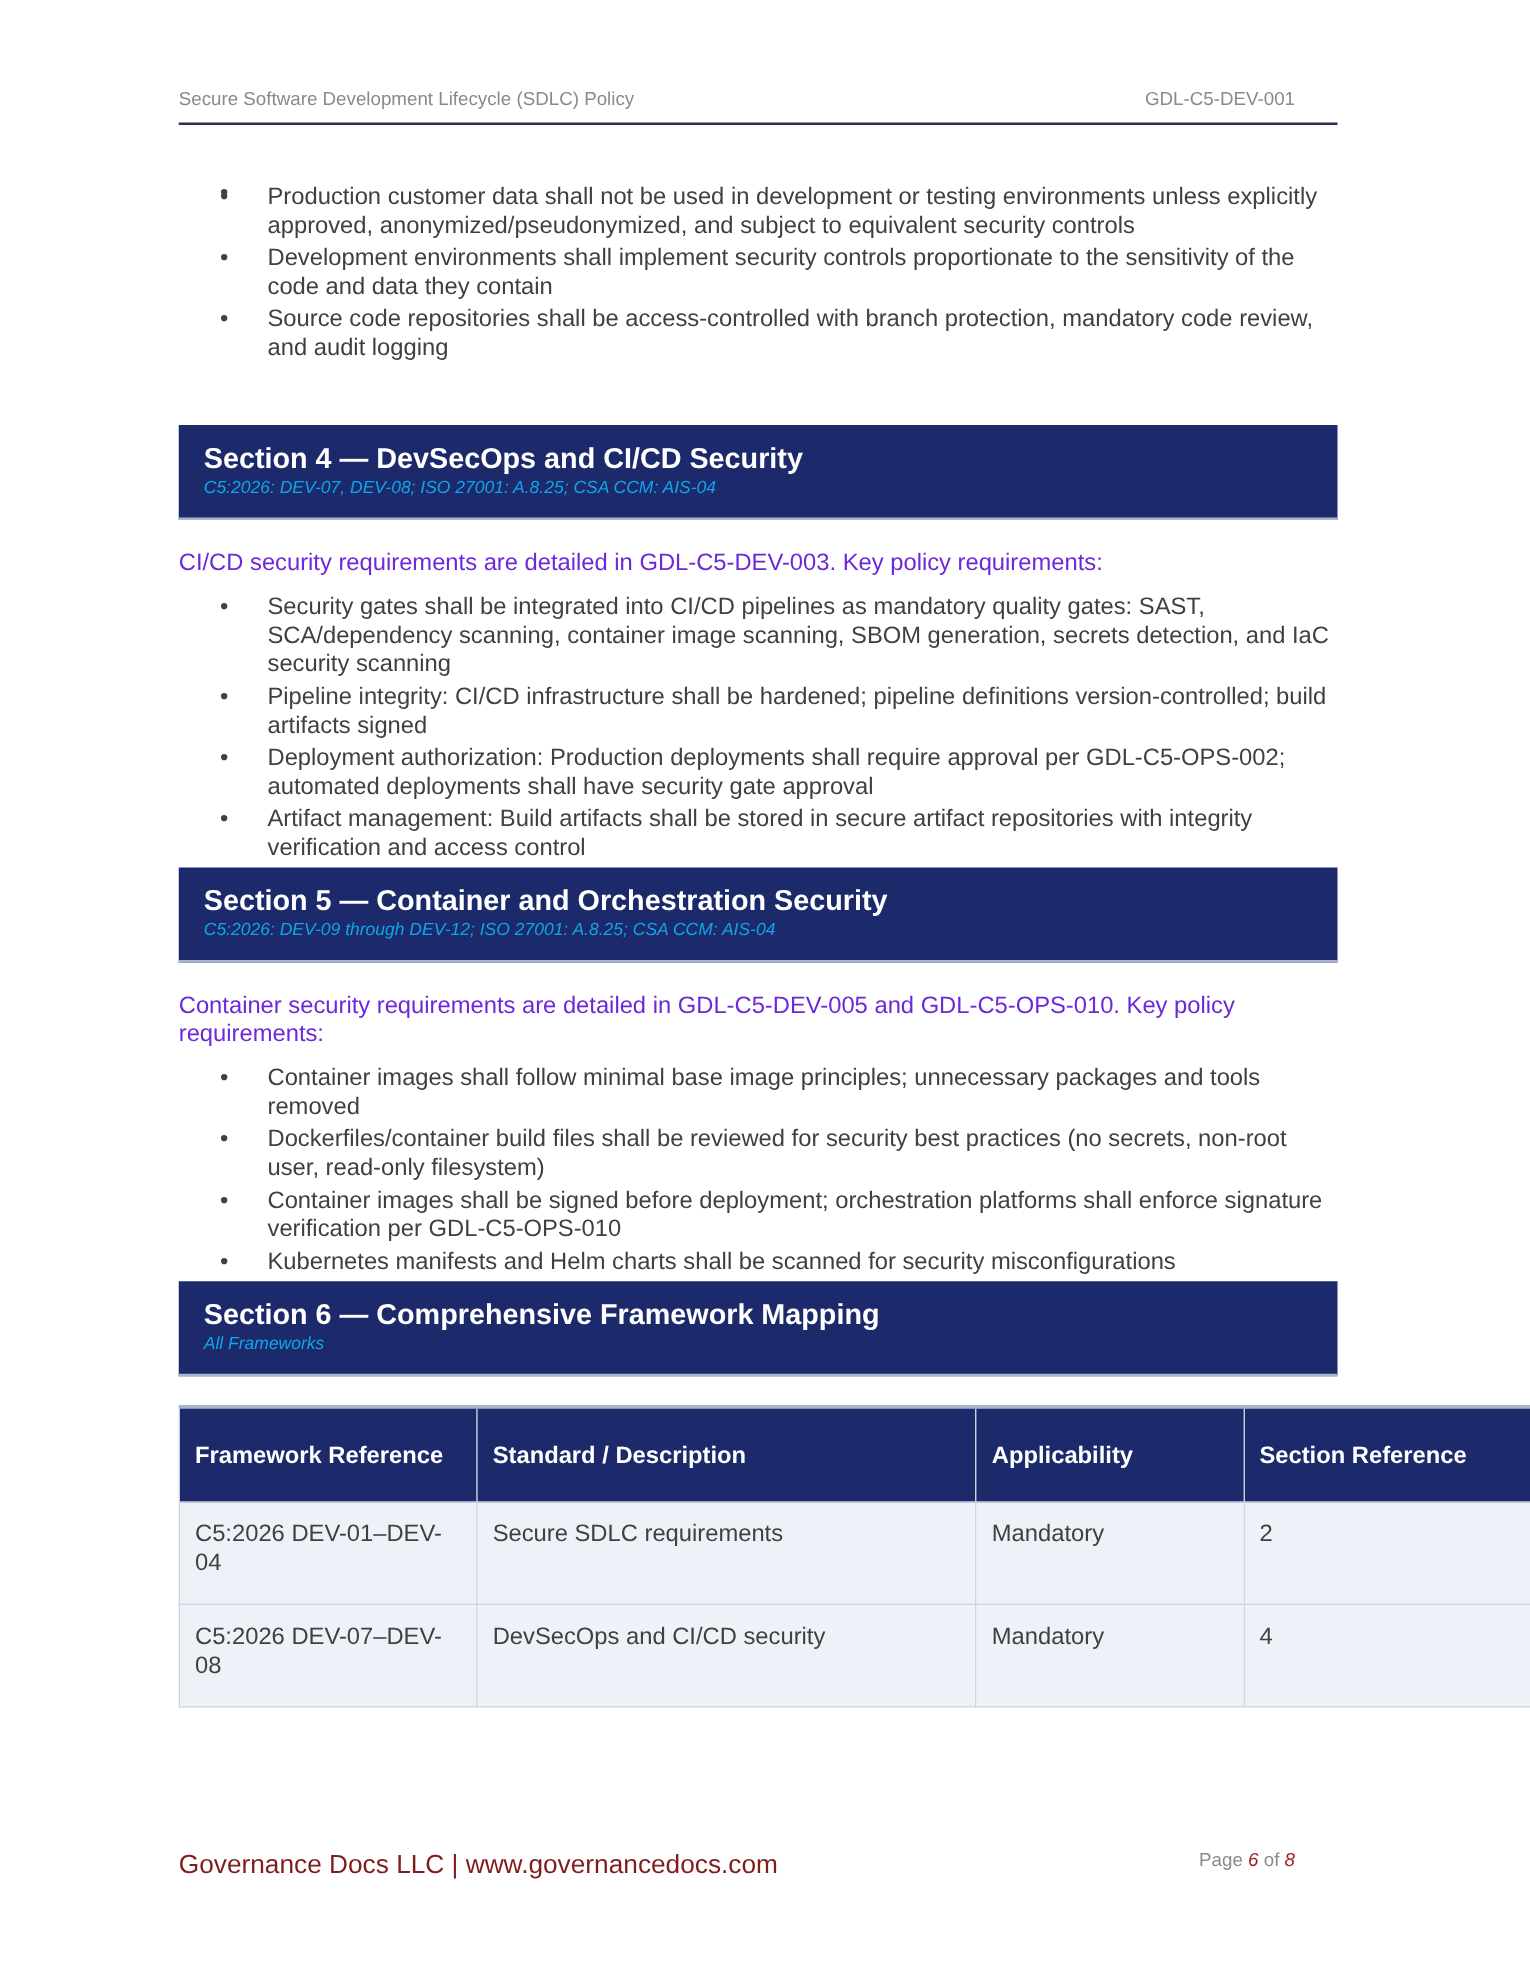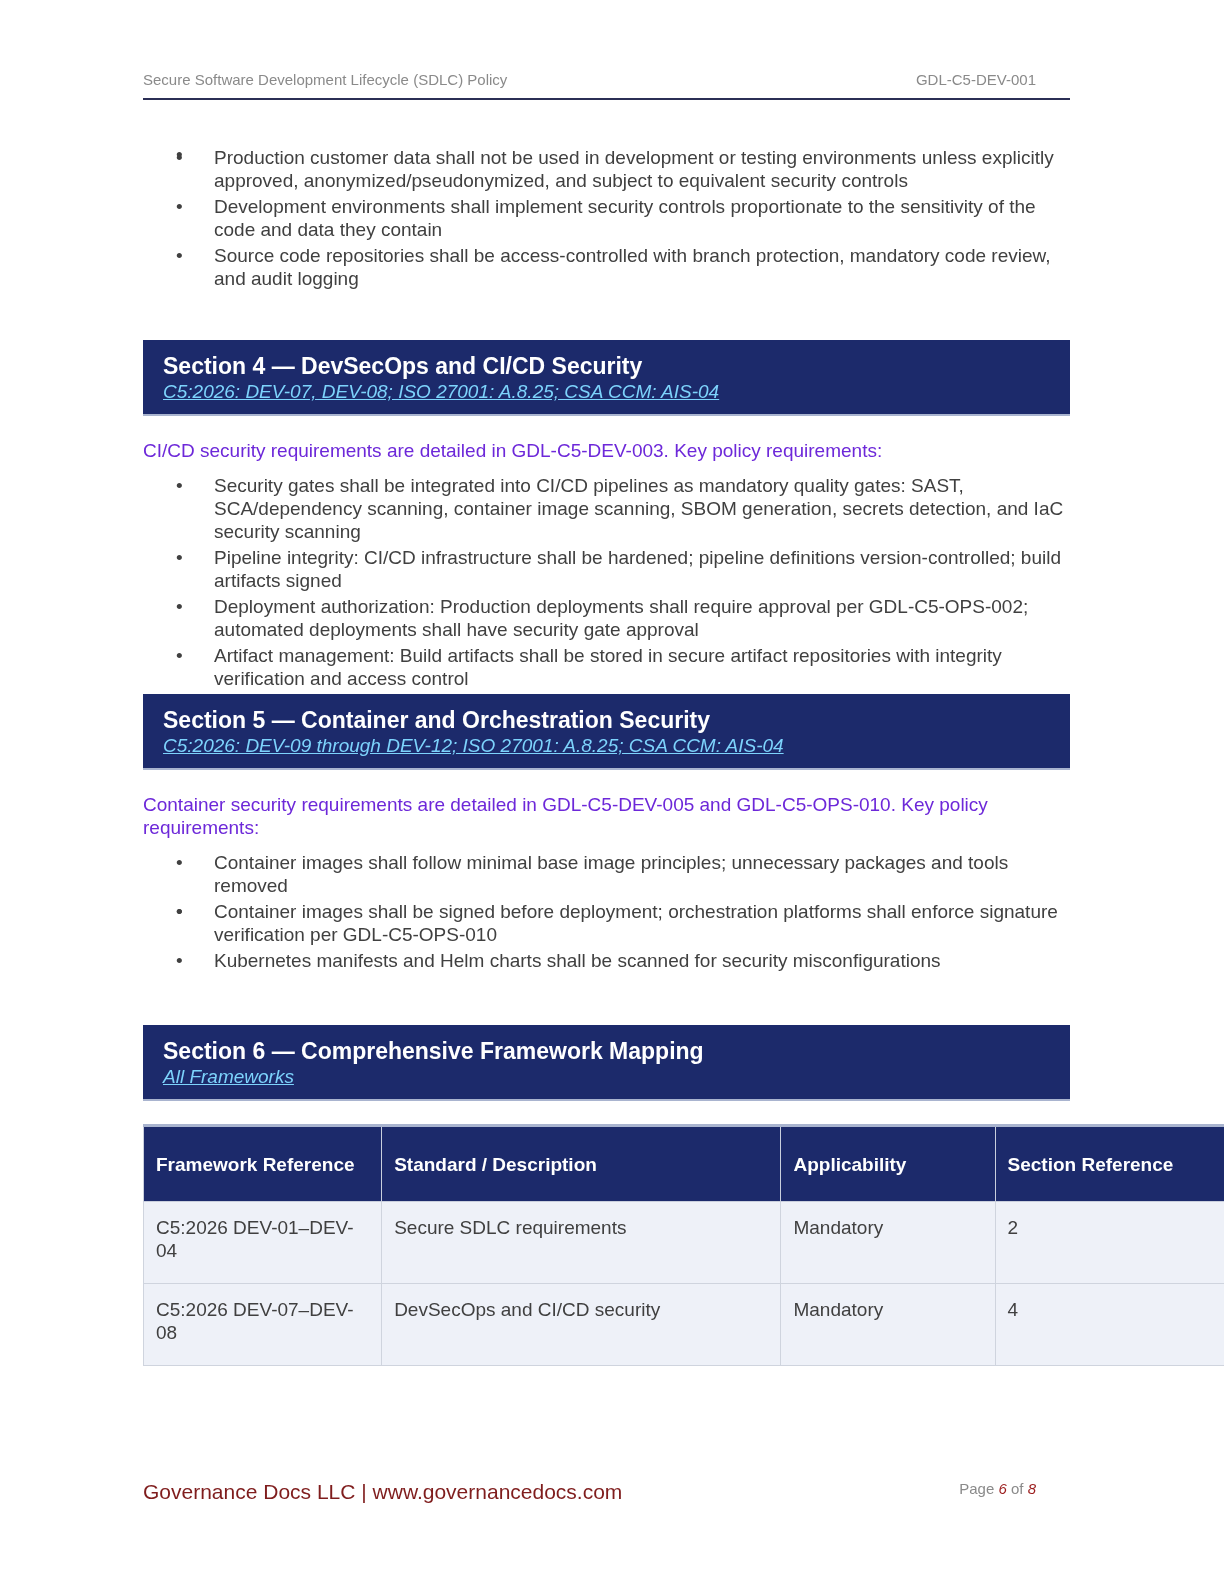--- a/index.html
+++ b/index.html
@@ -6,21 +6,21 @@
   body { width: 1224px; height: 1584px; position: relative; font-family: "Liberation Sans", sans-serif; color: #404040; }
   .page { position: absolute; left: 143px; top: 0; width: 927px; }
   .hdr { position: absolute; top: 70px; left: 0; width: 927px; height: 28px; border-bottom: 2px solid #2b2f55; }
   .hdr-left { position: absolute; left: 0; top: 1px; font-size: 15px; color: #8a8a8a; }
   .hdr-right { position: absolute; right: 34px; top: 1px; font-size: 15px; color: #8a8a8a; }
   ul.bullets { list-style: none; margin: 0; padding: 0; position: absolute; left: 0; width: 927px; }
   ul.bullets li { position: relative; padding-left: 71px; font-size: 19px; line-height: 23px; margin-bottom: 3px; color: #404040; }
   ul.bullets li .dot { position: absolute; left: 33px; top: 0; }
   .sec { position: absolute; left: 0; width: 927px; height: 76px; background: #1c2a6b; border-bottom: 2px solid #a9b4cf; box-sizing: border-box; padding-left: 12px; }
   .sec .t { position: absolute; left: 20px; top: 13px; font-size: 23px; font-weight: bold; color: #ffffff; }
-  .sec .s { position: absolute; left: 20px; top: 41px; font-size: 19px; font-style: italic; color: #7dd3fc; text-decoration: underline; }
+  .sec .s { position: absolute; left: 20px; top: 41px; font-size: 14px; font-style: italic; color: #0ea5e9; }
   .para { position: absolute; left: 0; width: 920px; font-size: 19px; line-height: 23px; color: #6d28d9; }
   table.fw { position: absolute; left: 0; top: 1124px; width: 1116px; border-collapse: collapse; font-size: 19px; }
   table.fw th { background: #1c2a6b; color: #ffffff; font-weight: bold; text-align: left; padding: 10px 12px; height: 54px; border: 1px solid #c9cfdd; border-top: 3px solid #a9b4cf; line-height: 23px; vertical-align: middle; }
   table.fw td { padding: 14px 12px; height: 53px; vertical-align: top; border: 1px solid #cfd4de; line-height: 23px; color: #404040; }
   table.fw tr.alt td { background: #eef1f8; }
   table.fw tr.plain td { background: #ffffff; }
   .ftr-left { position: absolute; left: 0; top: 1480px; font-size: 21px; color: #7f1d1d; }
   .ftr-right { position: absolute; right: 34px; top: 1480px; font-size: 15px; color: #8a8a8a; }
   .ftr-right .num { color: #9b1c1c; font-style: italic; }
 </style>
@@ -57,21 +57,21 @@
 
   <div class="sec" style="top:694px">
     <div class="t">Section 5 — Container and Orchestration Security</div>
     <div class="s">C5:2026: DEV-09 through DEV-12; ISO 27001: A.8.25; CSA CCM: AIS-04</div>
   </div>
 
   <div class="para" style="top:793px; width:900px">Container security requirements are detailed in GDL-C5-DEV-005 and GDL-C5-OPS-010. Key policy requirements:</div>
 
   <ul class="bullets" style="top:851px; width:925px">
     <li><span class="dot">•</span><span>Container images shall follow minimal base image principles; unnecessary packages and tools removed</span></li>
-    <li><span class="dot">•</span></li>
+    <li><span class="dot">•</span><span>Dockerfiles/container build files shall be reviewed for security best practices (no secrets, non-root user, read-only filesystem)</span></li>
     <li><span class="dot">•</span><span>Container images shall be signed before deployment; orchestration platforms shall enforce signature verification per GDL-C5-OPS-010</span></li>
     <li><span class="dot">•</span><span>Kubernetes manifests and Helm charts shall be scanned for security misconfigurations</span></li>
   </ul>
 
   <div class="sec" style="top:1025px">
     <div class="t">Section 6 — Comprehensive Framework Mapping</div>
     <div class="s">All Frameworks</div>
   </div>
 
   <table class="fw">

